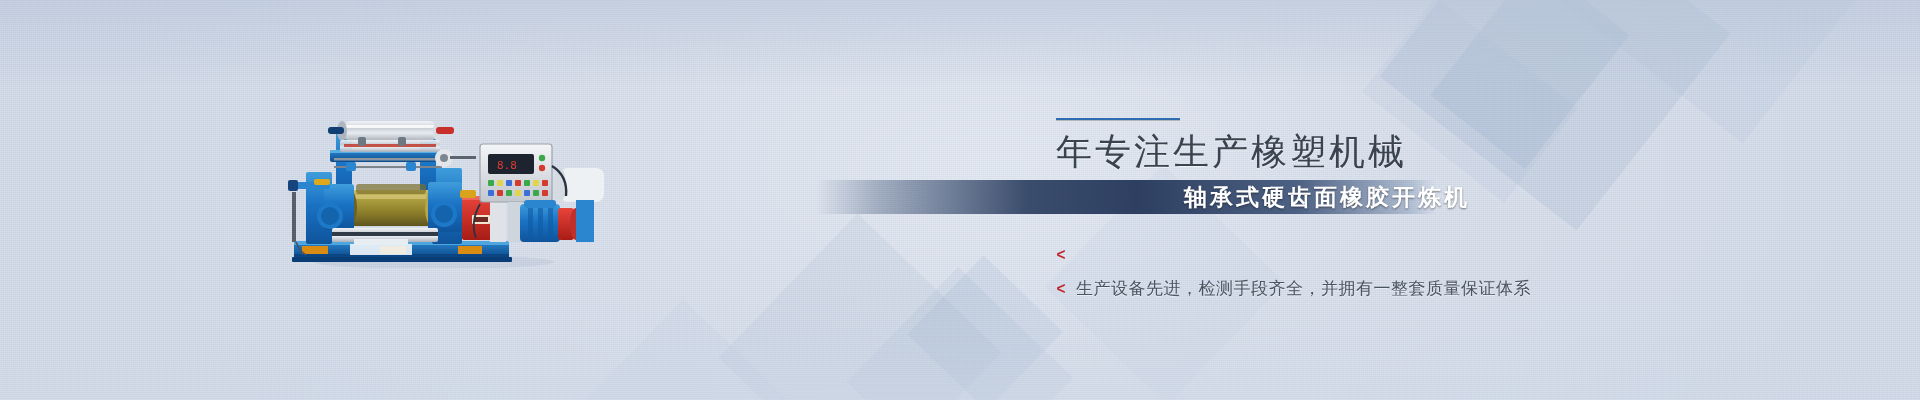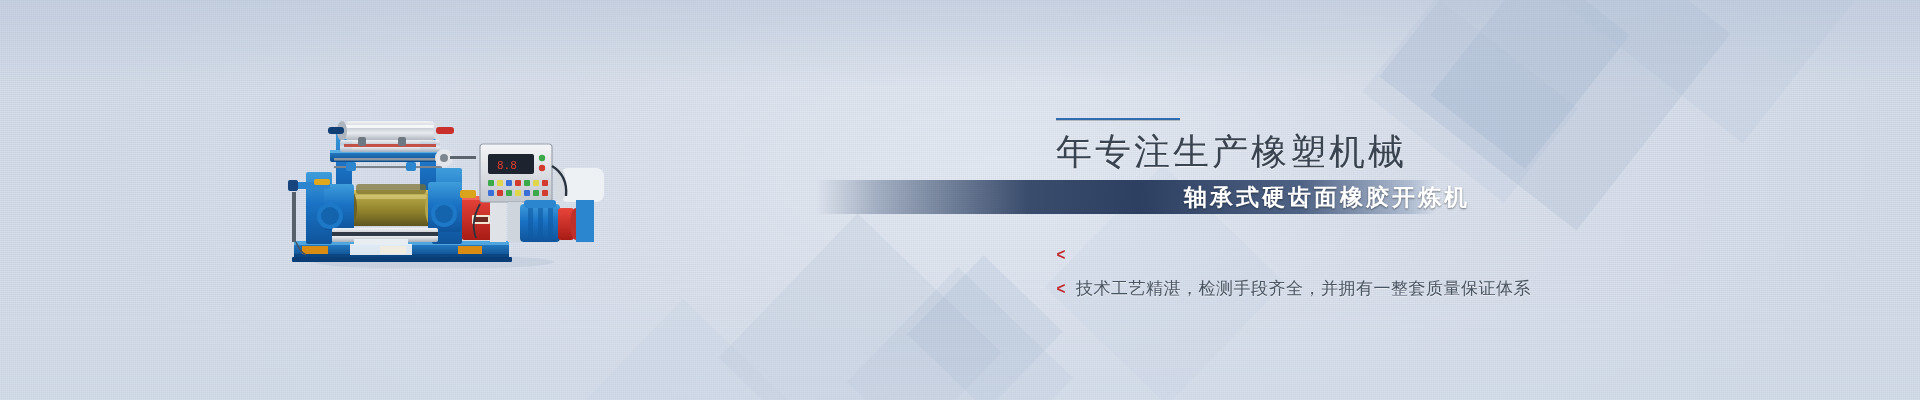--- a/index.html
+++ b/index.html
@@ -287,19 +287,19 @@
     </div>
 
     <div class="bullets">
 
       <div class="bullet">
         <span class="chev">&lt;</span>
       </div>
 
       <div class="bullet">
         <span class="chev">&lt;</span>
-        <span class="bullet-text">技术工艺精湛，检测手段齐全，并拥有一整套质量保证体系</span>
+        <span class="bullet-text">生产设备先进，检测手段齐全，并拥有一整套质量保证体系</span>
       </div>
 
     </div>
   </div>
 
 </div>
 
 </body></html>

